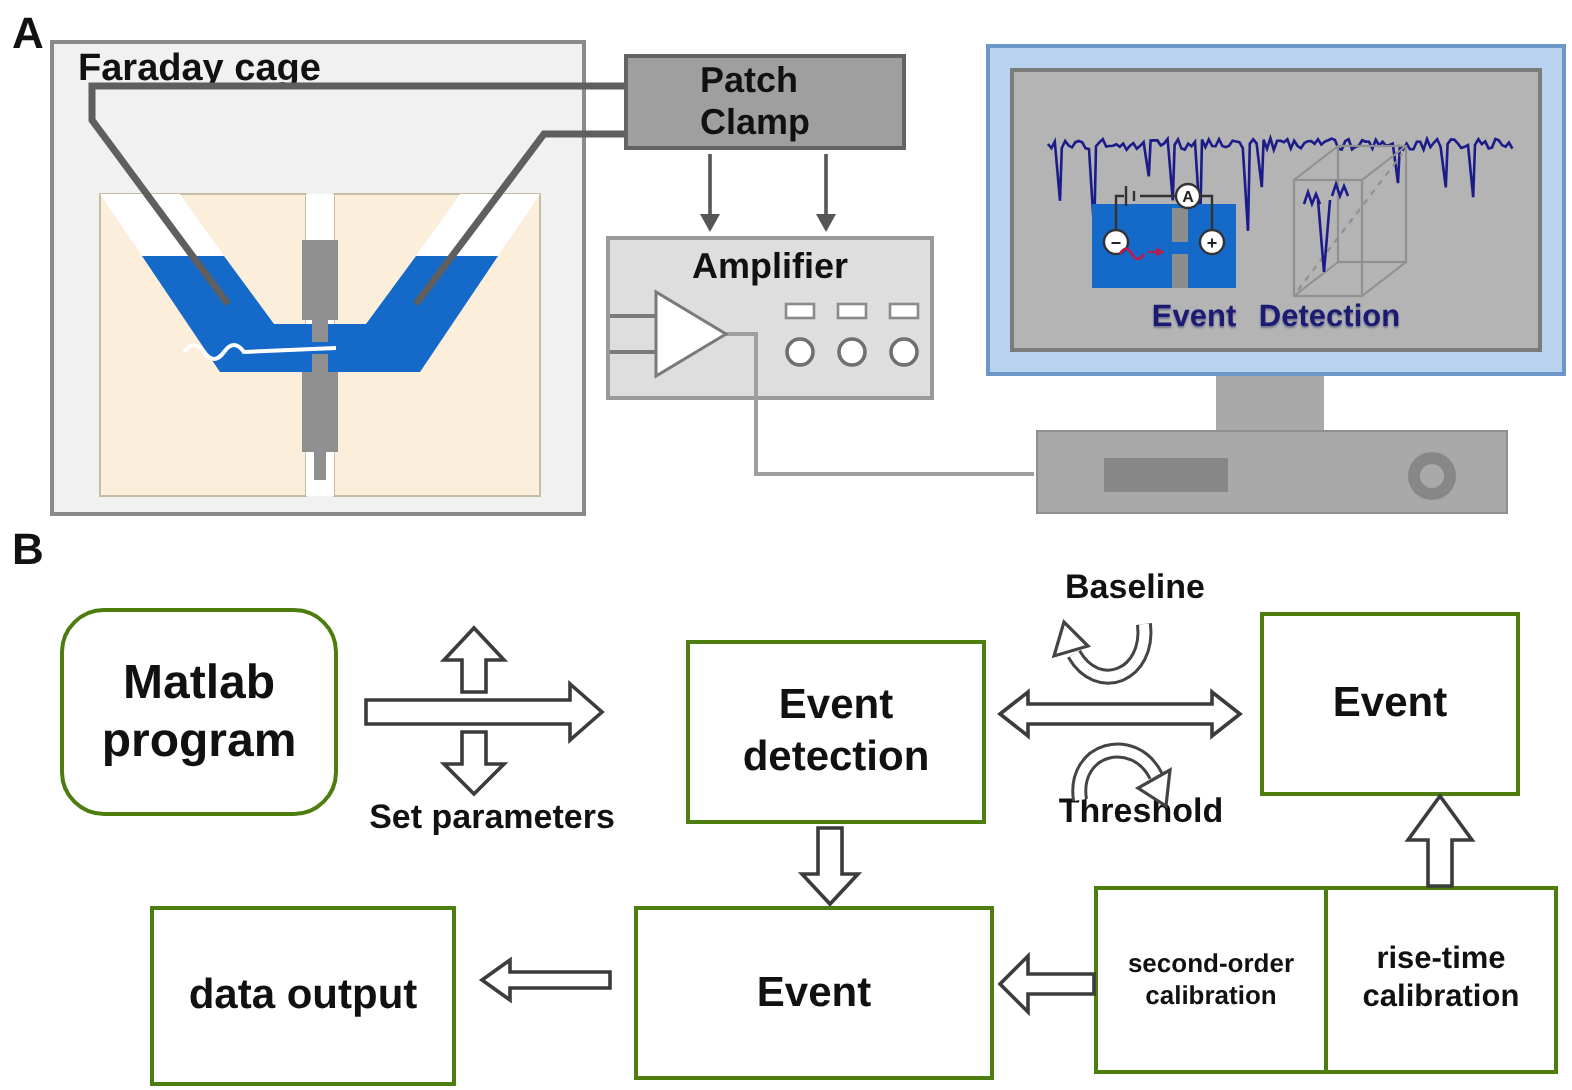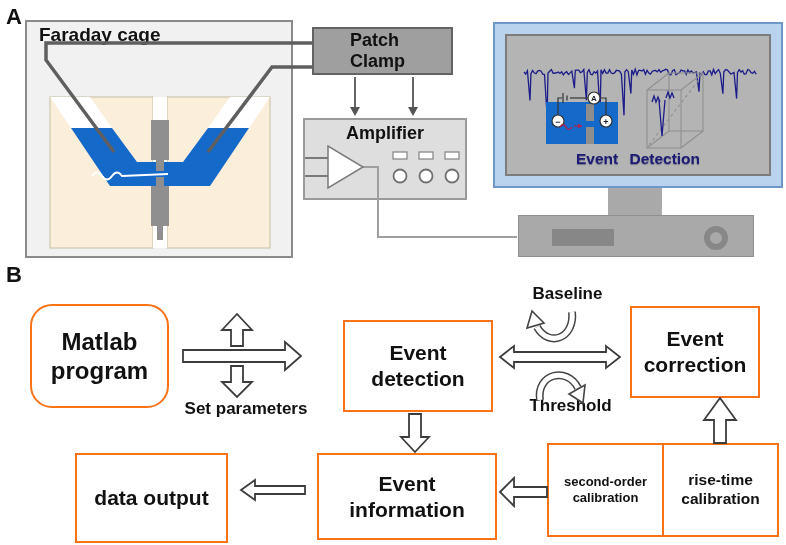--- a/index.html
+++ b/index.html
@@ -16,21 +16,21 @@
   .amp-label{left:0;right:0;top:3px;text-align:center;font-size:18px;font-weight:700;}
   .bezel{left:493px;top:22px;width:290px;height:166px;background:#b9d3ee;border:2px solid #6d97c9;}
   .screen{left:10px;top:10px;width:266px;height:142px;background:#b4b4b4;border:2px solid #7c7c7c;}
   .mon-caption{left:0;right:0;top:114px;text-align:center;font-size:15.5px;font-weight:700;
                color:#1b1b74;word-spacing:7px;text-shadow:0 1px 1px rgba(40,40,90,.45);}
   .stand{left:608px;top:188px;width:54px;height:28px;background:#a9a9a9;}
   .base{left:518px;top:215px;width:236px;height:42px;background:#a9a9a9;border:1px solid #8f8f8f;}
   .slot{left:552px;top:229px;width:62px;height:17px;background:#878787;}
   .ring{left:704px;top:226px;width:24px;height:24px;border:6px solid #878787;border-radius:50%;}
   
-  .bbox{background:#fff;border:2px solid #f97316;display:flex;flex-direction:column;
+  .bbox{background:#fff;border:2px solid #4d7c0f;display:flex;flex-direction:column;
         align-items:center;justify-content:center;font-weight:700;line-height:1.22;text-align:center;}
   .matlab{left:30px;top:304px;width:139px;height:104px;border-radius:22px;font-size:24px;}
   .bdet{left:343px;top:320px;width:150px;height:92px;font-size:21px;}
   .bcor{left:630px;top:306px;width:130px;height:92px;font-size:21px;}
   .bdata{left:75px;top:453px;width:153px;height:90px;font-size:21px;text-align:right;}
   .binfo{left:317px;top:453px;width:180px;height:87px;font-size:21px;}
   .bsec{left:547px;top:443px;width:117px;height:94px;font-size:13px;}
   .brise{left:662px;top:443px;width:117px;height:94px;font-size:15.5px;align-items:center;}
   .blabel{font-size:17px;font-weight:700;text-align:center;}
   .loadlbl{left:158px;top:296px;width:176px;}
@@ -79,30 +79,28 @@
   <div class="abs blabel baslbl">Baseline</div>
   <div class="abs blabel thrlbl">Threshold</div>
 
   <div class="abs bbox bdet">
     <div>Event</div>
     <div>detection</div>
   </div>
 
   <div class="abs bbox bcor">
     <div>Event</div>
-    <div>correction</div>
   </div>
 
   <div class="abs bbox bdata">
     <div>data output</div>
   </div>
 
   <div class="abs bbox binfo">
     <div>Event</div>
-    <div>information</div>
   </div>
 
   <div class="abs bbox bsec">
     <div>second-order</div>
     <div>calibration</div>
   </div>
 
   <div class="abs bbox brise">
     <div>rise-time</div>
     <div>calibration</div>

